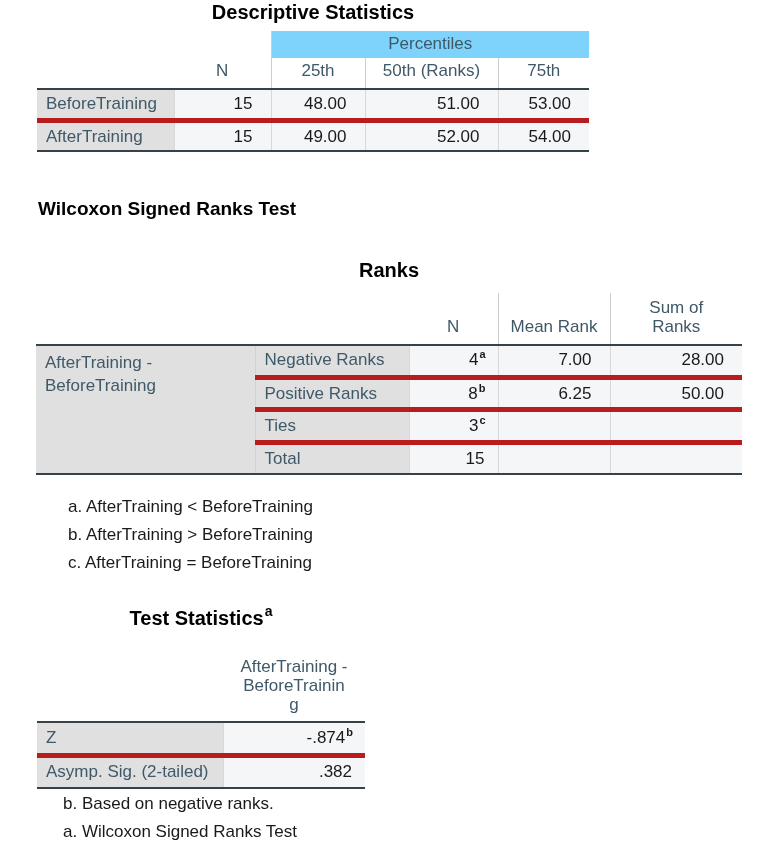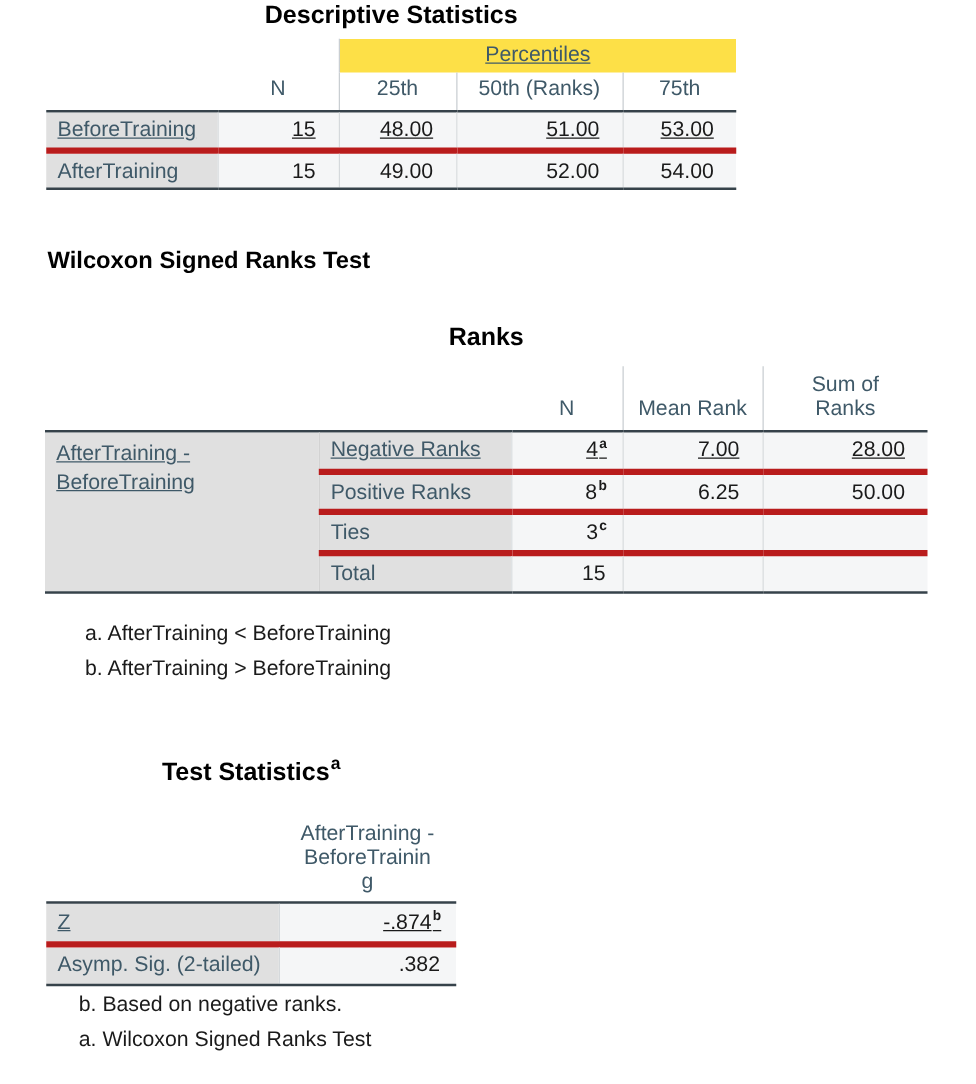--- a/index.html
+++ b/index.html
@@ -9,37 +9,37 @@
 
   .tbl-title{position:absolute;font-weight:bold;font-size:20px;color:#000;text-align:center;}
   .section-heading{position:absolute;font-weight:bold;font-size:19px;color:#000;}
 
   table.spss{position:absolute;border-collapse:collapse;table-layout:fixed;
              font-size:17px;line-height:1.15;}
   table.spss td,table.spss th{overflow:hidden;white-space:nowrap;}
 
   
   .ch{color:#3f5968;text-align:center;vertical-align:bottom;padding:0 2px 7px 2px;background:#fff;font-weight:normal;}
-  .grp{color:#3f5968;text-align:center;vertical-align:middle;padding-bottom:2px;background:#fde047;font-weight:normal;text-decoration:underline;}
+  .grp{color:#3f5968;text-align:center;vertical-align:middle;padding-bottom:2px;background:#7dd3fc;font-weight:normal;}
   .vline{border-left:1px solid #c9ced2;}
 
   
   .lbl{background:#e0e0e0;color:#3f5968;font-weight:normal;text-align:left;
        padding:4px 8px 4px 9px;vertical-align:middle;}
   .sublbl{border-left:1px solid #d2d2d2;}
   .glbl{background:#e0e0e0;color:#3f5968;font-weight:normal;text-align:left;
         padding:6px 8px 4px 9px;vertical-align:top;white-space:normal;line-height:1.35;}
 
   
   .d{background:#f5f6f7;color:#1a1a1a;text-align:right;
      padding:4px 18px 4px 4px;border-left:1px solid #d5d9dc;vertical-align:middle;}
   .d.tight{padding-right:12px;}
 
   
-  .thick-top td,.thick-top th{border-top:2px solid #36424a;text-decoration:underline;}
+  .thick-top td,.thick-top th{border-top:2px solid #36424a;}
   .thick-bottom td,.thick-bottom th{border-bottom:2px solid #36424a;}
   .sep td,.sep th{border-top:5px solid #b91c1c;}
   td.thickb,th.thickb{border-bottom:2px solid #36424a;}
 
   .rowh31{height:31px;} .rowh32{height:32px;} .rowh33{height:33px;}
   .hh27{height:27px;} .hh31{height:31px;} .hh52{height:52px;} .hh74{height:74px;}
 
   .sup{font-weight:bold;font-size:11px;position:relative;top:-7px;margin-left:1px;}
   .tsup{font-weight:bold;font-size:14px;position:relative;top:-9px;margin-left:1px;}
 
@@ -141,20 +141,21 @@
       <td class="d tight"><span>15</span><span class="sup"></span></td>
       <td class="d"></td>
       <td class="d"></td>
     </tr>
   </tbody>
     </table>
 
   <div class="footnotes" style="left:68px;top:497px">
     <div>a. AfterTraining &lt; BeforeTraining</div>
     <div>b. AfterTraining &gt; BeforeTraining</div>
+    <div>c. AfterTraining = BeforeTraining</div>
   </div>
 
   <div class="tbl-title" style="left:37px;top:607px;width:328px">
     <span>Test Statistics</span><span class="tsup">a</span>
   </div>
 
   <table class="spss" style="left:37px;top:648px;width:328px">
     <colgroup>
       <col style="width:186px">
         <col style="width:142px">

